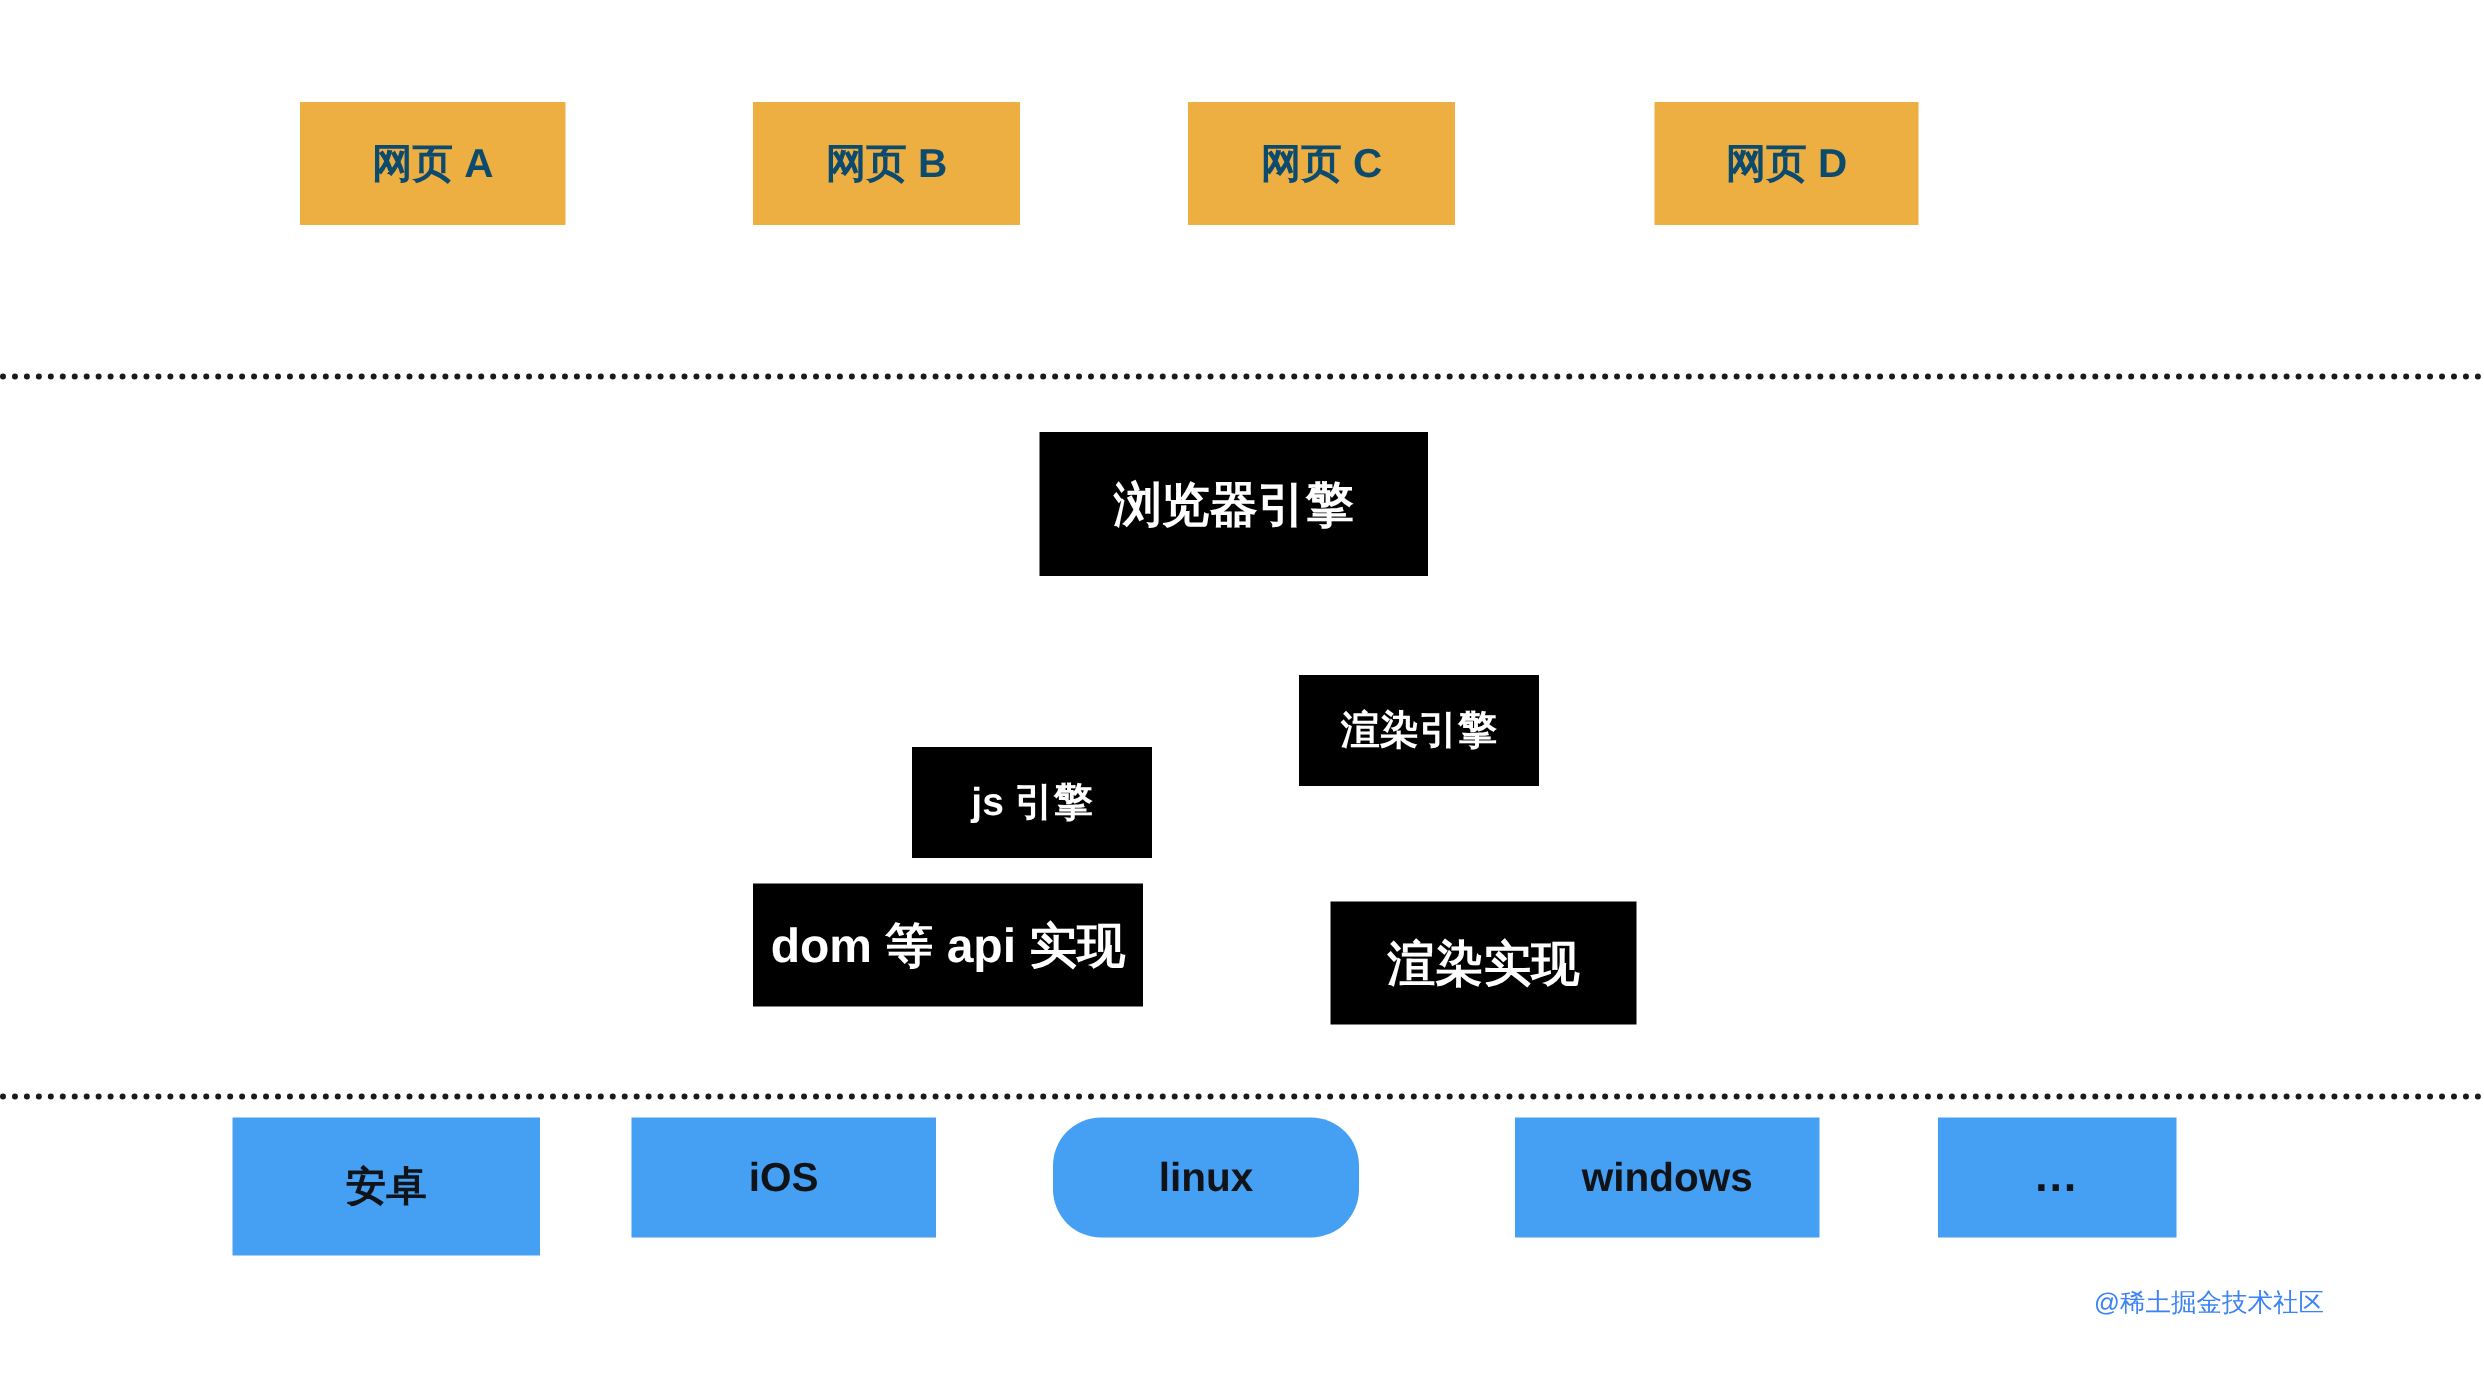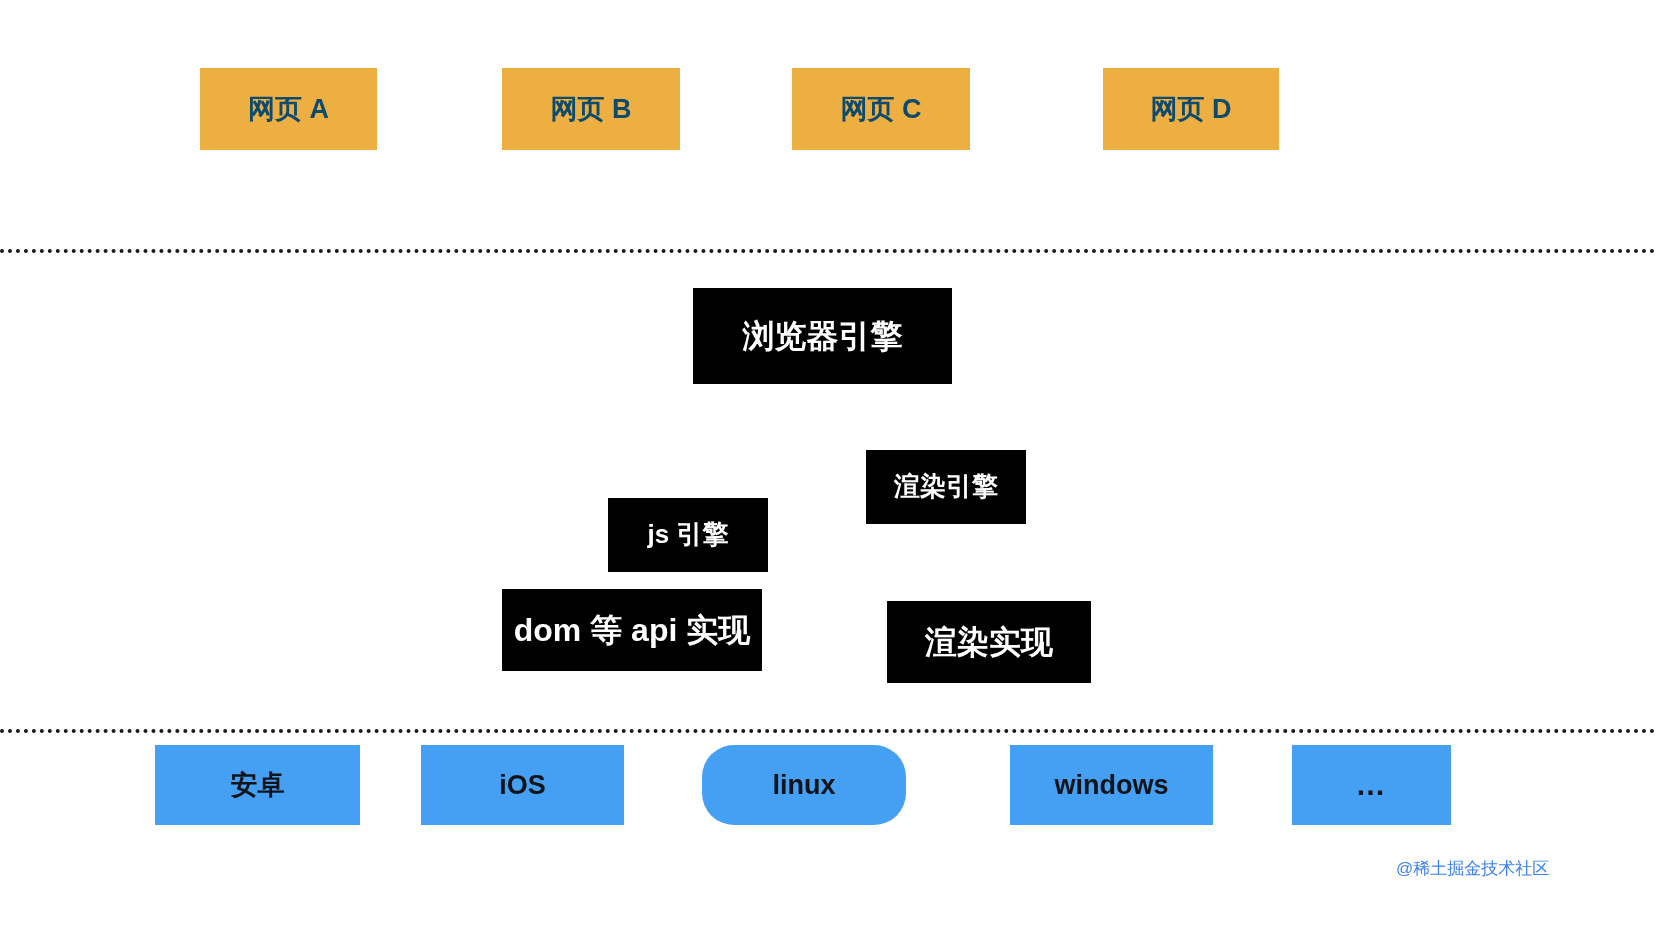--- a/index.html
+++ b/index.html
@@ -87,21 +87,21 @@
 
   <div id="engines-layer">
       <div class="node node-engine tier-1" style="left: 693px; top: 288px; width: 259px; height: 96px;">浏览器引擎</div>
       <div class="node node-engine tier-2" style="left: 608px; top: 450px; width: 160px; height: 74px; margin-top: 48px;">js 引擎</div>
       <div class="node node-engine tier-2" style="left: 866px; top: 450px; width: 160px; height: 74px;">渲染引擎</div>
       <div class="node node-engine tier-3" style="left: 502px; top: 589px; width: 260px; height: 82px;">dom 等 api 实现</div>
       <div class="node node-engine tier-3" style="left: 887px; top: 589px; width: 204px; height: 82px; margin-top: 12px;">渲染实现</div>
     </div>
 
   <div id="os-layer">
-      <div class="node node-os" style="left: 155px; top: 745px; width: 205px; height: 80px;">安卓</div>
+      <div class="node node-os" style="left: 155px; top: 745px; width: 205px; height: 92px;">安卓</div>
       <div class="node node-os" style="left: 421px; top: 745px; width: 203px; height: 80px;">iOS</div>
       <div class="node node-os" style="left: 702px; top: 745px; width: 204px; height: 80px; border-radius: 32px;">linux</div>
       <div class="node node-os" style="left: 1010px; top: 745px; width: 203px; height: 80px;">windows</div>
       <div class="node node-os is-ellipsis" style="left: 1292px; top: 745px; width: 159px; height: 80px;">…</div>
     </div>
 
   <div class="watermark" style="left: 1396px; top: 857px;">@稀土掘金技术社区</div>
 </div>
 
 </body></html>

